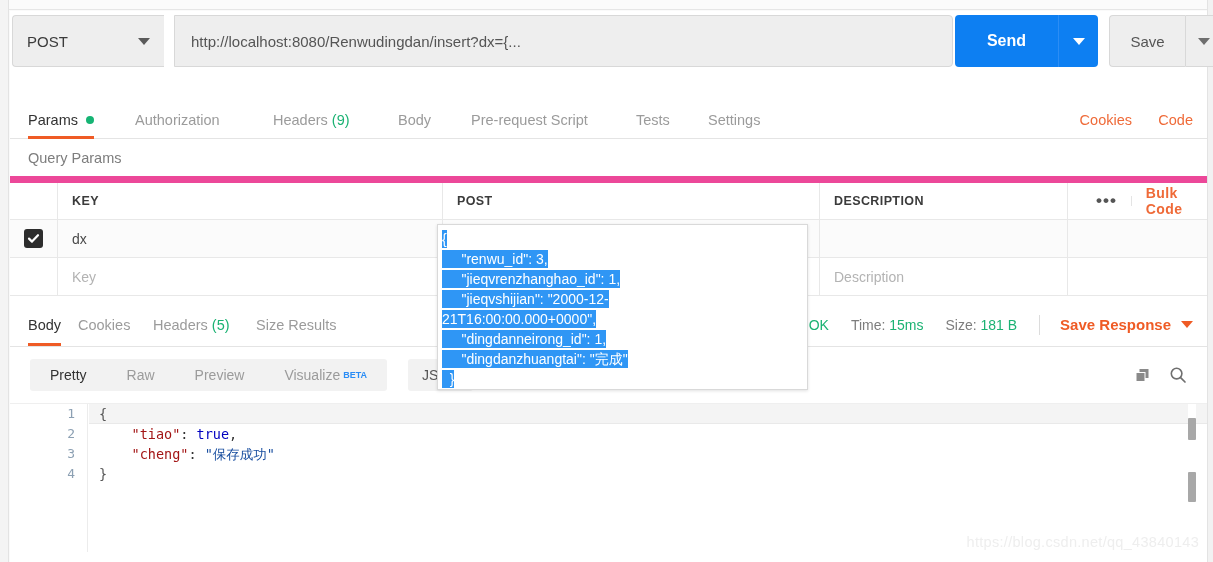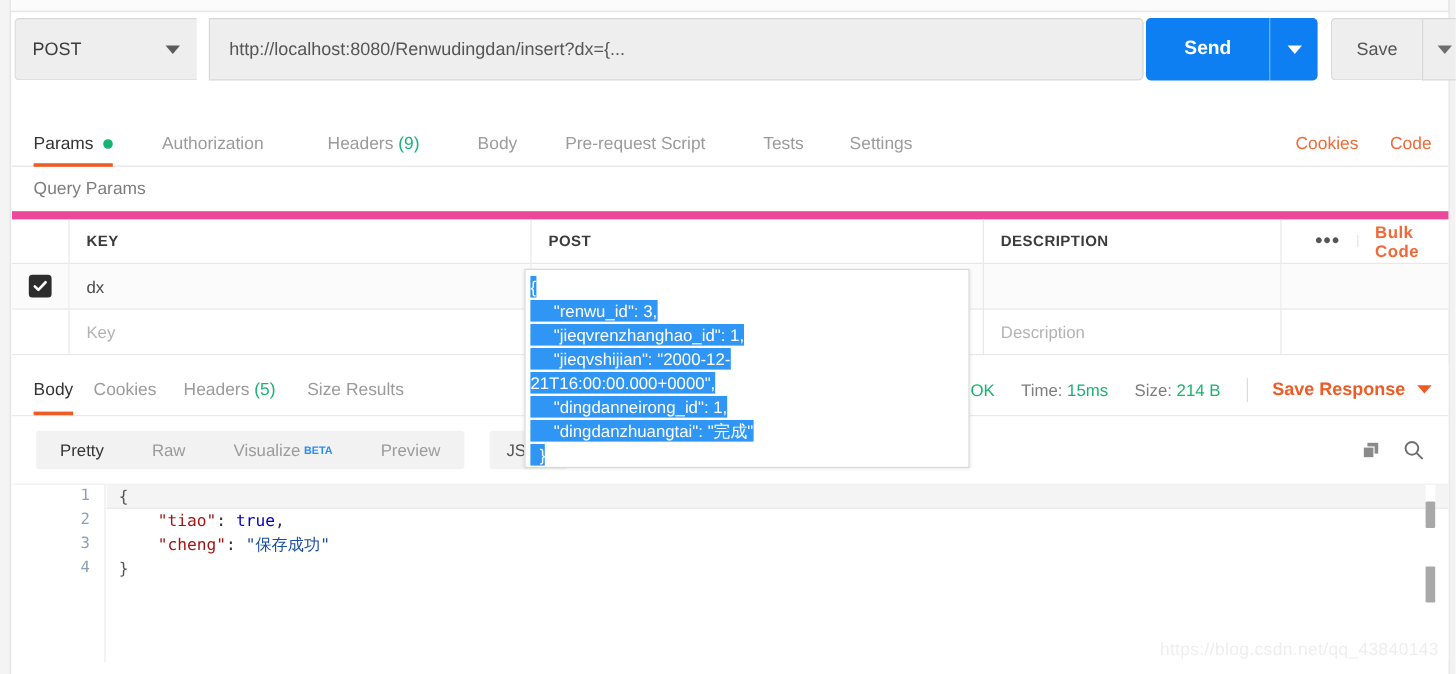--- a/index.html
+++ b/index.html
@@ -442,37 +442,37 @@
     <div class="status-area">
       <span class="stat-item stat-green">
         <span class="stat-val">0 OK</span>
       </span>
       <span class="stat-item">
         <span>Time:</span>
         <span class="stat-val">15ms</span>
       </span>
       <span class="stat-item">
         <span>Size:</span>
-        <span class="stat-val">214 B</span>
+        <span class="stat-val">181 B</span>
       </span>
       <span class="vdiv"></span>
       <span class="save-resp">Save Response</span>
       <span class="caret" style="border-top-color:#ef5b25;margin-left:10px;"></span>
     </div>
   </div>
 
   <div class="fmtbar">
     <div class="seg">
       <div class="seg-item active">Pretty</div>
       <div class="seg-item">Raw</div>
+      <div class="seg-item">Preview</div>
       <div class="seg-item">
         <span>Visualize</span>
         <span class="beta">BETA</span>
       </div>
-      <div class="seg-item">Preview</div>
     </div>
     <div class="json-sel">
       <span>JSON</span>
     </div>
     <div class="ic-btn" style="left:1116px;">
       <svg width="17" height="17" viewBox="0 0 17 17" aria-hidden="true">
         <rect x="5.5" y="2" width="9" height="9" fill="#8a8a8a"></rect>
         <rect x="2" y="5.5" width="9" height="9" fill="#8a8a8a" stroke="#ffffff" stroke-width="1"></rect>
       </svg>
     </div>

